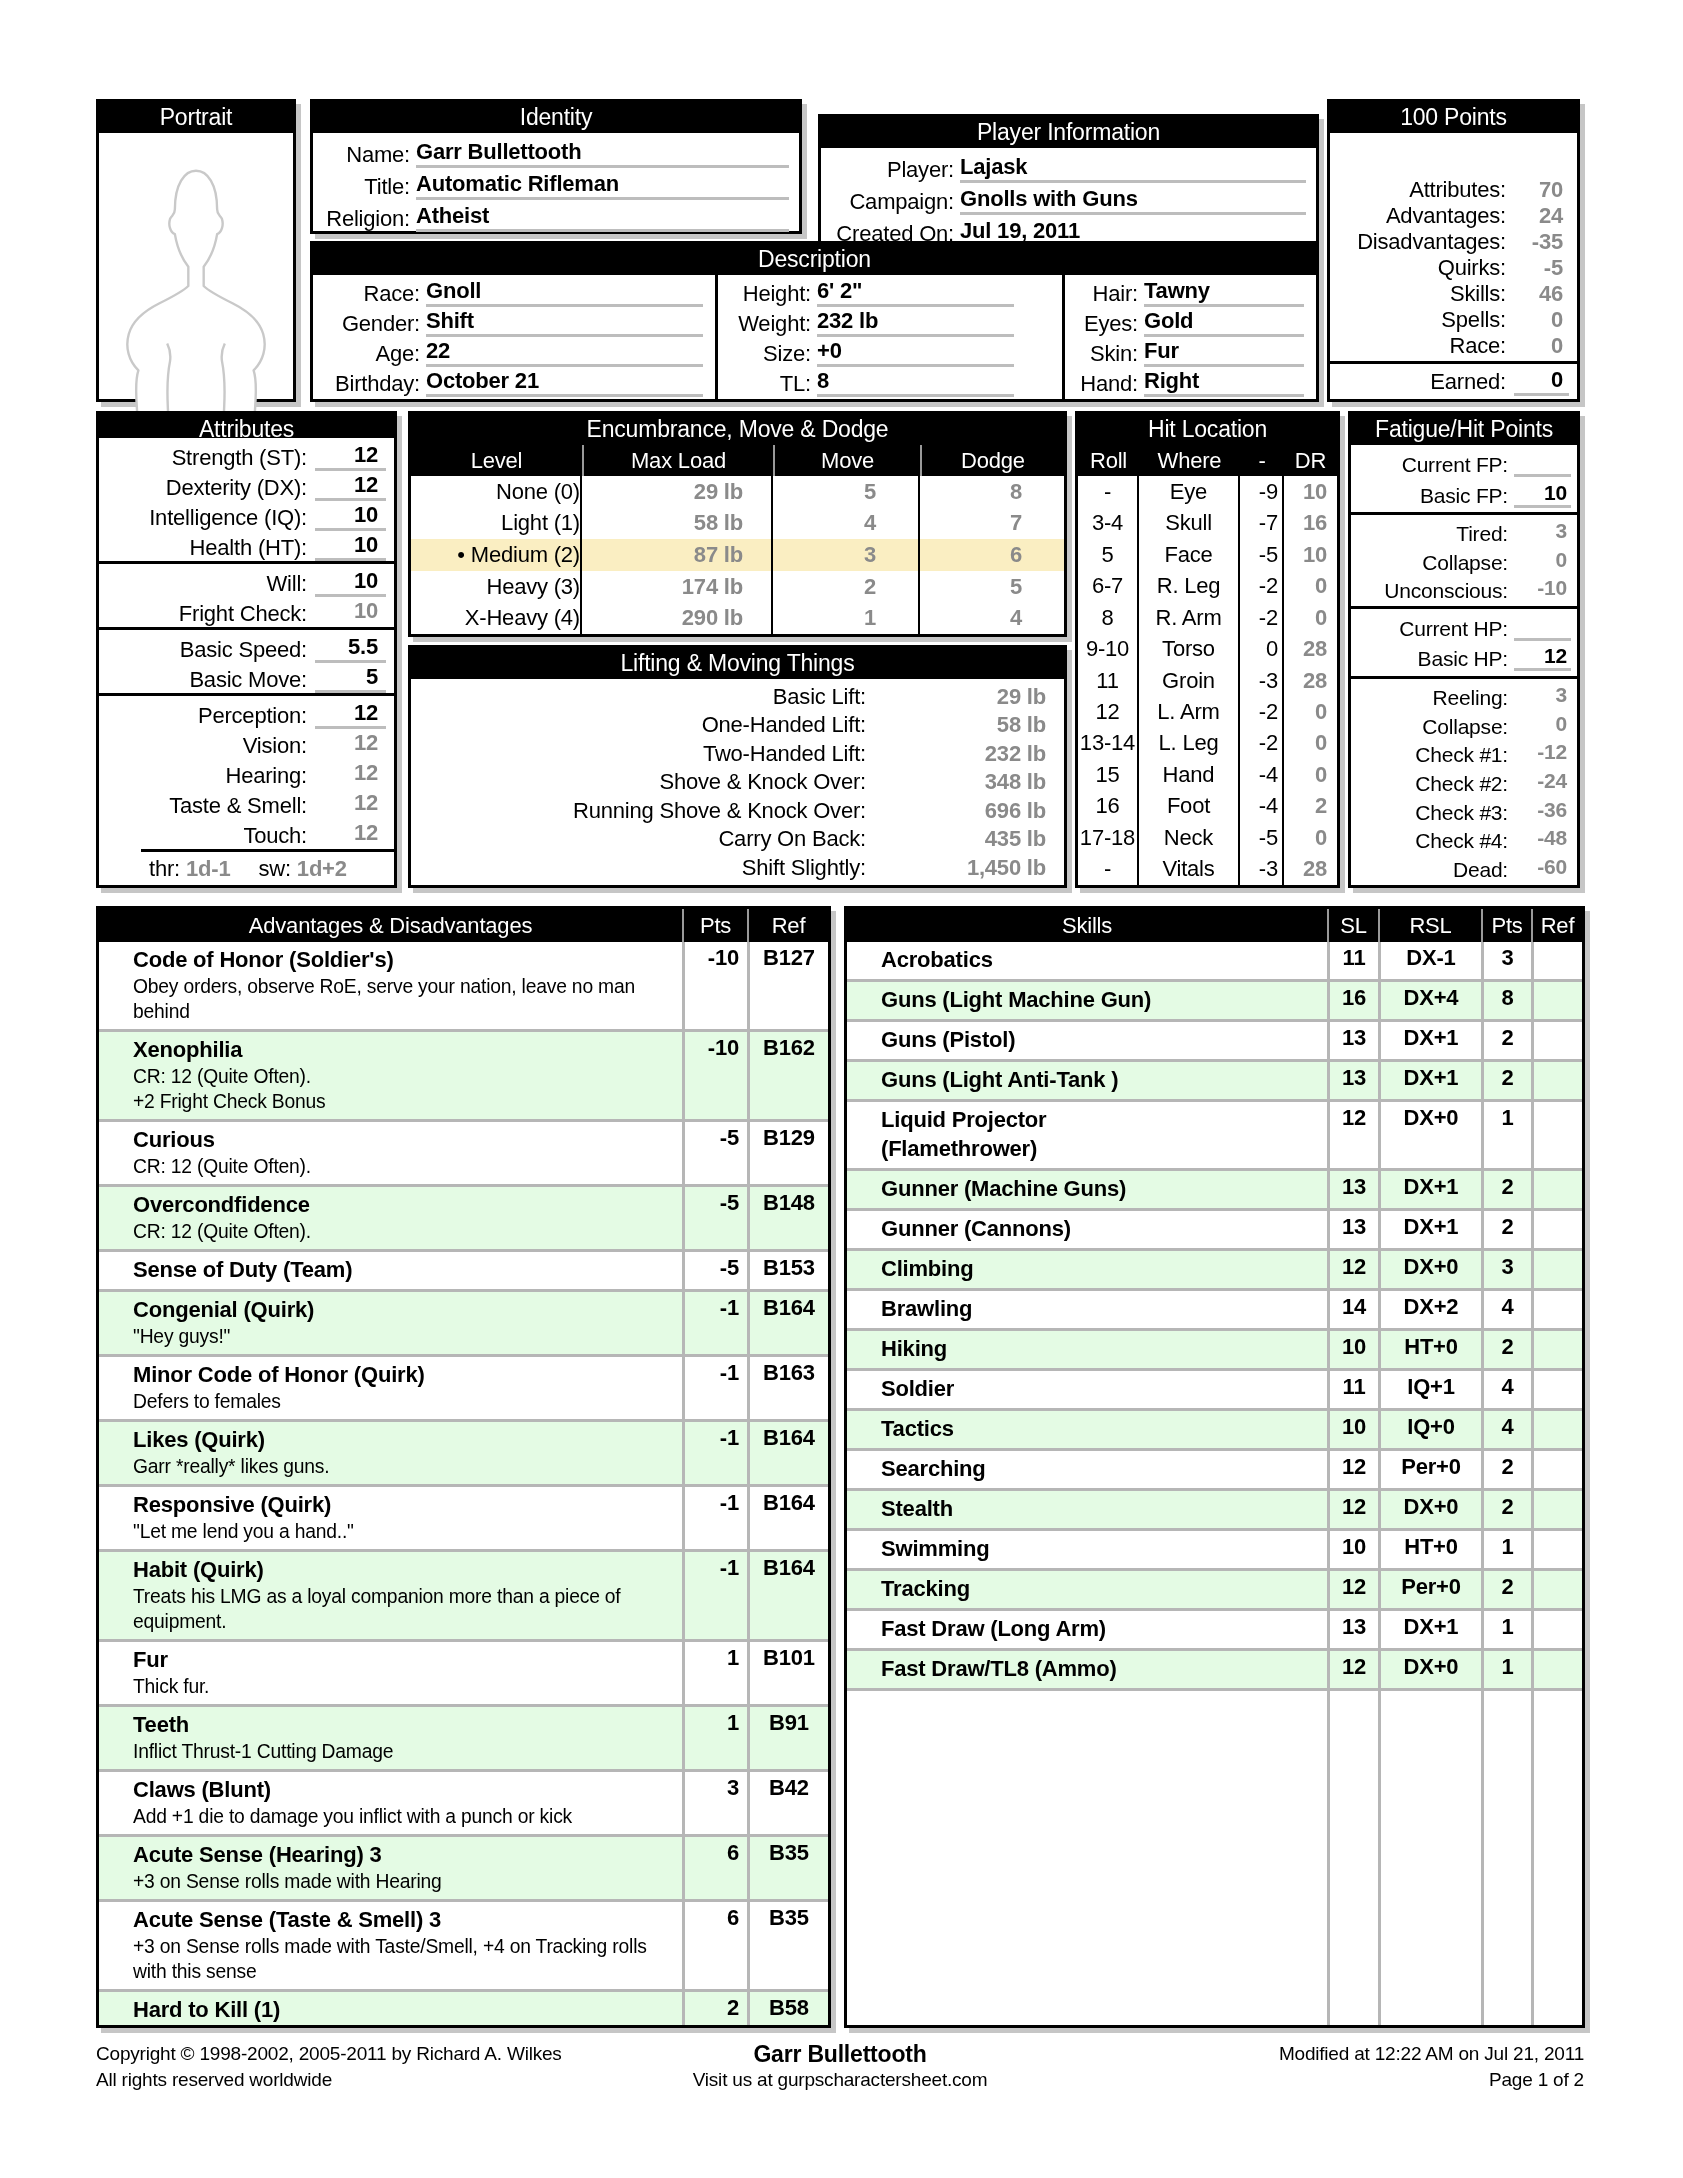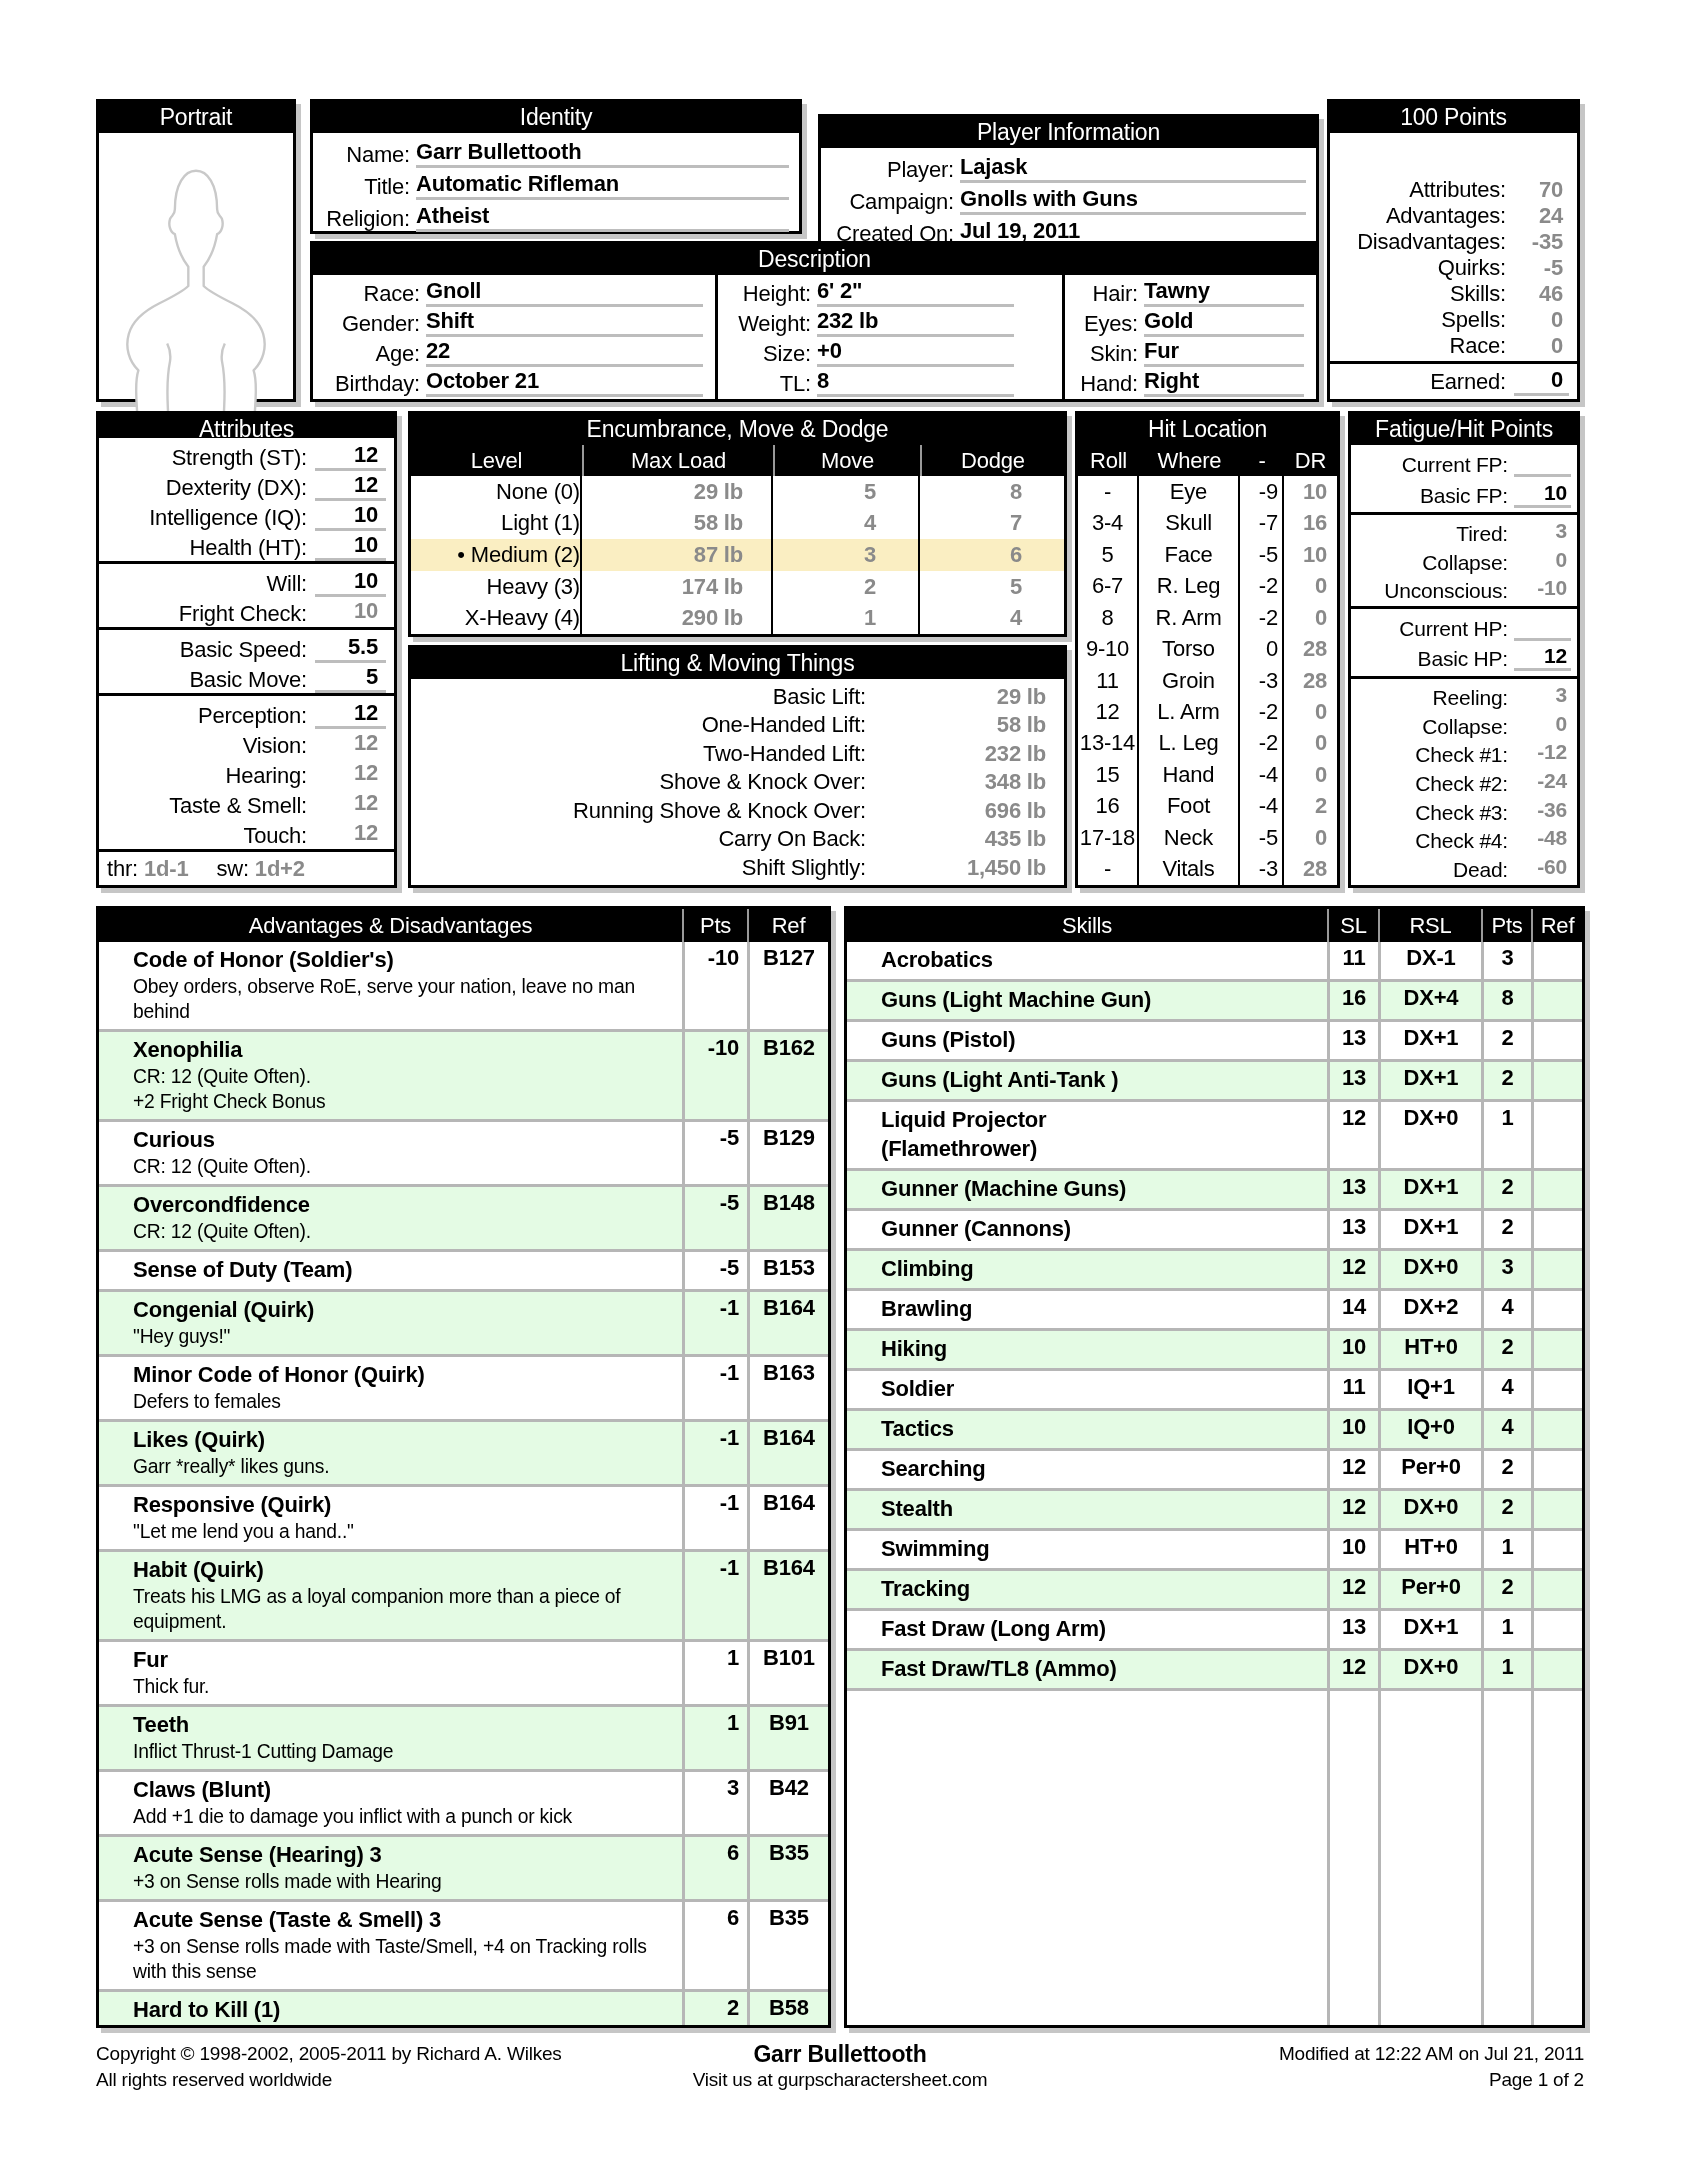--- a/index.html
+++ b/index.html
@@ -47,21 +47,21 @@
   .desc-col { display:flex; flex-direction:column; justify-content:space-evenly; padding:2px 0; }
   .desc-col + .desc-col { border-left:3px solid #000; }
   .desc-c1 { flex:0 0 402px; } .desc-c2 { flex:0 0 311px; } .desc-c3 { flex:1;margin-left:36px; }
   .desc-c1 .f-label { flex-basis:109px; } .desc-c2 .f-label { flex-basis:95px; } .desc-c3 .f-label { flex-basis:75px; }
   .desc-col .f-row { padding:0 12px 0 4px; }
   .desc-col .f-value { min-height:30px; }
 
   
   .attributes { left:96px; top:411px; width:301px; height:477px; display:flex; flex-direction:column; }
   .attr-body { flex:1; display:flex; flex-direction:column; justify-content:space-evenly; padding:3px 0 0 0; }
-  .attr-damage { border-top:3px solid #000; height:36px; display:flex; align-items:center; font-size:22px; padding:8px 6px; }
+  .attr-damage { border-top:3px solid #000; height:36px; display:flex; align-items:center; font-size:22px; padding:8px 6px;margin-left:42px; }
   .dmg-label { padding:0 6px 0 2px; }
   .dmg-value { font-weight:bold; color:#8a8a8a; padding-right:26px; }
 
   
   .encumbrance { left:408px; top:411px; width:659px; height:226px; display:flex; flex-direction:column; }
   .enc-cols { display:grid; grid-template-columns:171px 191px 147px 1fr; }
   .enc-hdr { background:#000; color:#fff; font-size:22px; height:31px; line-height:31px; }
   .enc-hdr .e-cell { text-align:center; border-left:2px solid #9a9a9a; }
   .enc-hdr .e-cell:first-child { border-left:none; }
   .enc-rows { flex:1; display:flex; flex-direction:column; }

